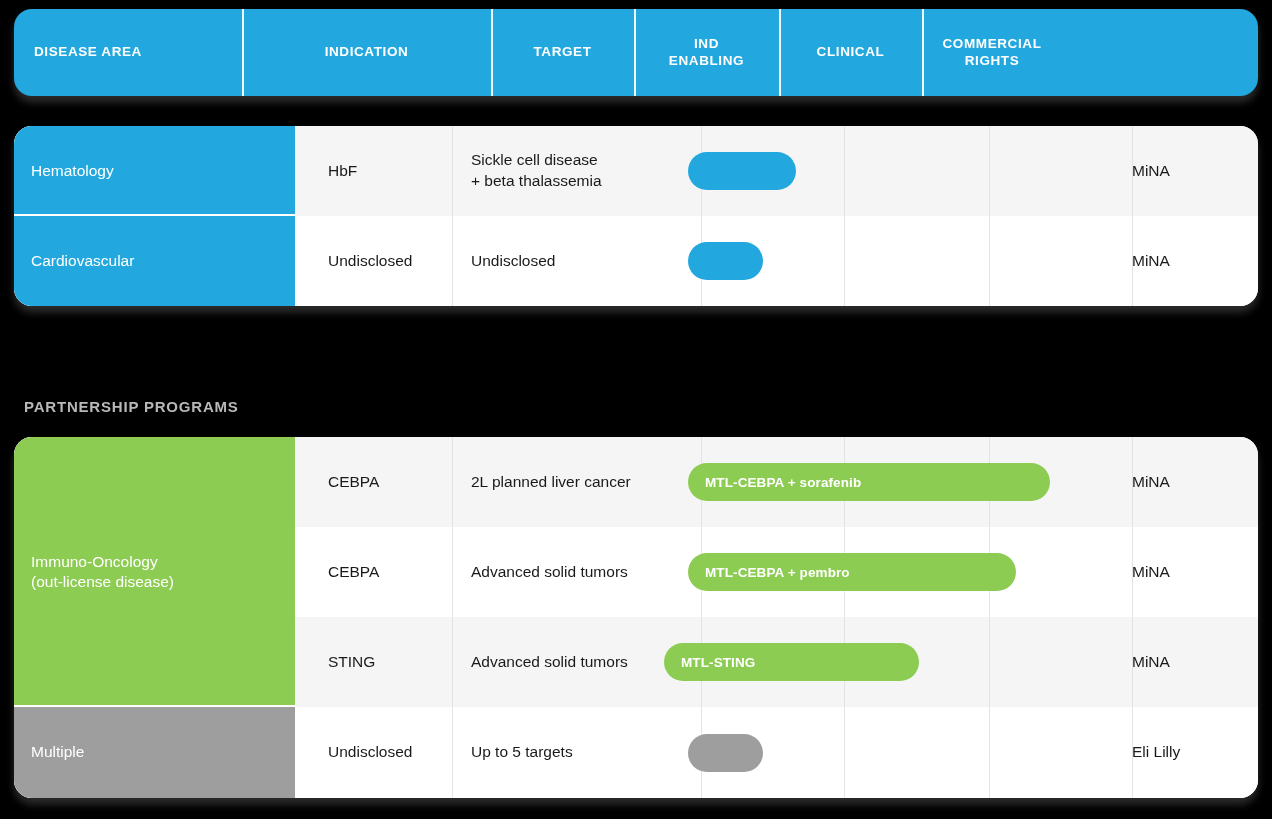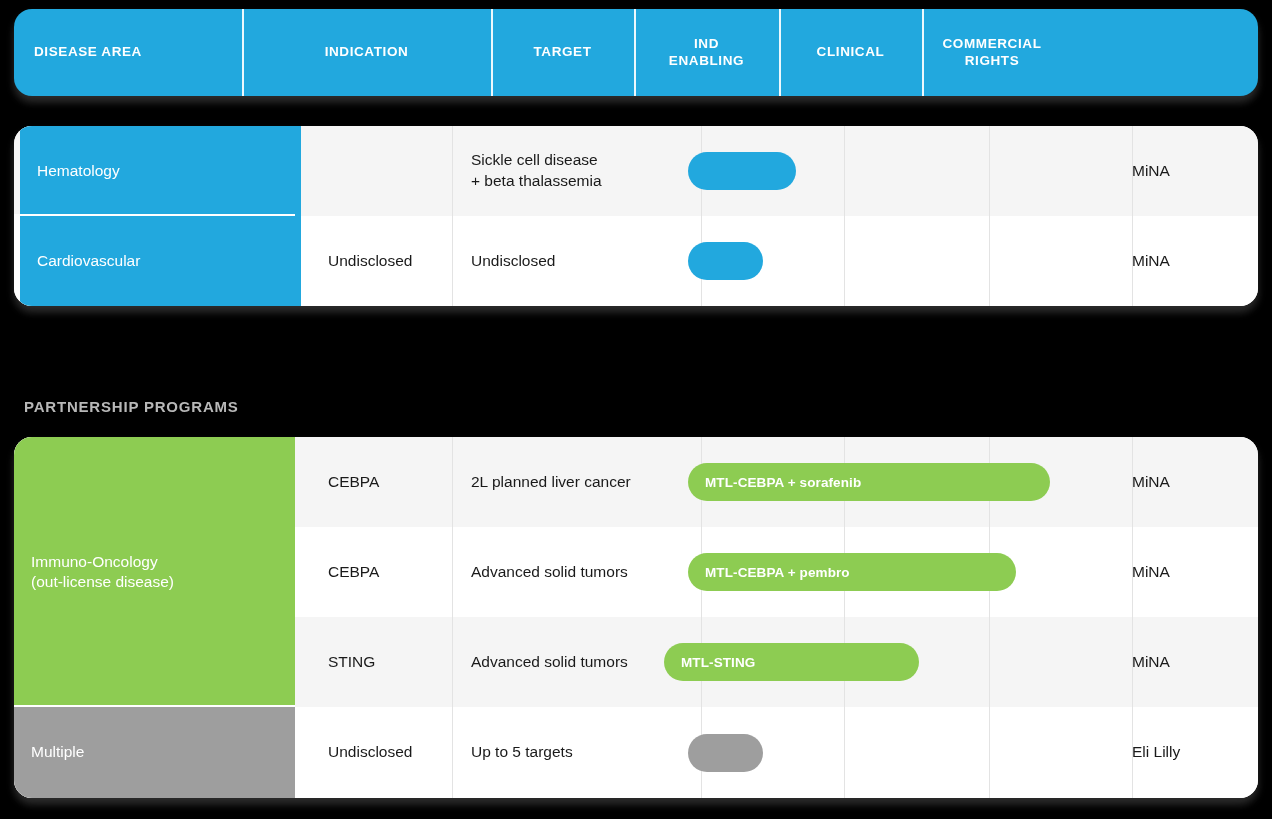--- a/index.html
+++ b/index.html
@@ -108,21 +108,21 @@
     left: 0;
     width: 281px;
     display: flex;
     align-items: center;
     box-sizing: border-box;
     padding-left: 17px;
     color: #ffffff;
     font-size: 15.5px;
     line-height: 1.3;
   }
-  .area-block.blue  { background: #22A8DE; margin-left: 6px; }
+  .area-block.blue  { background: #22A8DE; }
   .area-block.green { background: #8DCC52; }
   .area-block.gray  { background: #9E9E9E; }
   .area-sep {
     position: absolute;
     left: 0;
     width: 281px;
     height: 2px;
     background: #ffffff;
   }
 
@@ -220,20 +220,23 @@
       <div class="col-line" style="left:1118px"></div>
 
       <div class="area-block blue" style="top:0px;height:90px">
         <span style="white-space:pre-line">Hematology</span>
       </div>
       <div class="area-sep" style="top:88px"></div>
       <div class="area-block blue" style="top:90px;height:90px">
         <span style="white-space:pre-line">Cardiovascular</span>
       </div>
 
+      <div class="cell target" style="top:0px;height:90px">
+        <span>HbF</span>
+      </div>
       <div class="cell indication" style="top:0px;height:90px">
         <span style="white-space:pre-line">Sickle cell disease
 + beta thalassemia</span>
       </div>
       <div class="bar blue" style="left:674px;top:26px;width:108px">
         <span></span>
       </div>
       <div class="cell rights" style="top:0px;height:90px">
         <span>MiNA</span>
       </div>

